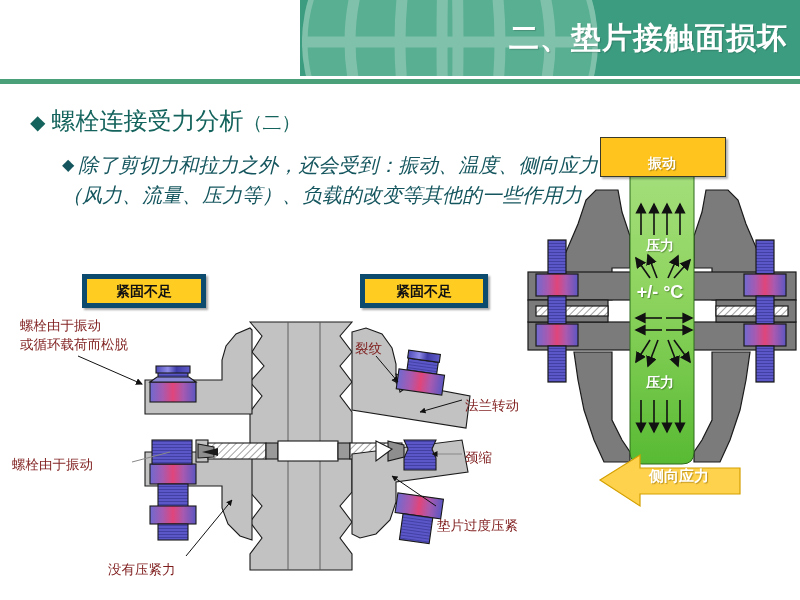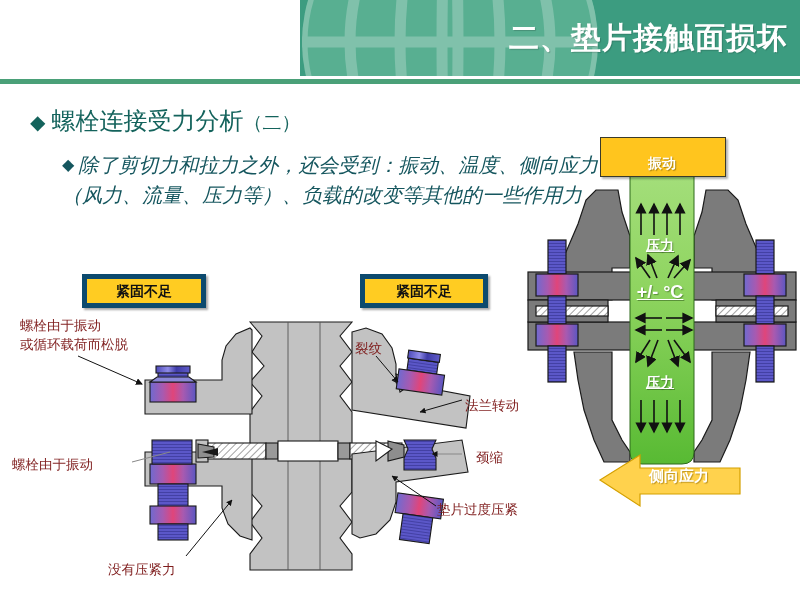--- a/index.html
+++ b/index.html
@@ -100,22 +100,22 @@
     color: #7f1d1d;
     font-size: 13.5px;
     line-height: 19px;
     white-space: pre-line;
   }
   #c-loosen  { left: 20px;  top: 316px; }
   #c-gasket  { left: 12px;  top: 455px; }
   #c-noforce { left: 108px; top: 560px; }
   #c-crack   { left: 355px; top: 339px; }
   #c-rot     { left: 465px; top: 396px; }
-  #c-neck    { left: 465px; top: 448px; padding-left: 11px; }
-  #c-overcmp { left: 437px; top: 500px; text-align: right; }
+  #c-neck    { left: 465px; top: 448px; }
+  #c-overcmp { left: 437px; top: 516px; text-align: right; }
 
   
   .svg-layer {
     position: absolute;
     left: 0; top: 0;
     width: 800px; height: 600px;
     pointer-events: none;
   }
 
   
@@ -146,21 +146,20 @@
     font-size: 15px;
     font-weight: bold;
     text-shadow: 1px 1px 1px rgba(150,110,0,.6);
   }
   .green-label {
     position: absolute;
     color: #ffffff;
     font-weight: bold;
     text-align: center;
     text-shadow: 1px 1px 1px rgba(40,80,20,.5);
-    text-decoration: underline;
   }
   #gl-press-top { left: 620px; top: 237px; width: 80px; font-size: 14px; }
   #gl-temp      { left: 612px; top: 282px; width: 96px; font-size: 18px; }
   #gl-press-bot { left: 620px; top: 374px; width: 80px; font-size: 14px; }
 </style>
 </head>
 <body>
 
 <div id="slide">
 

